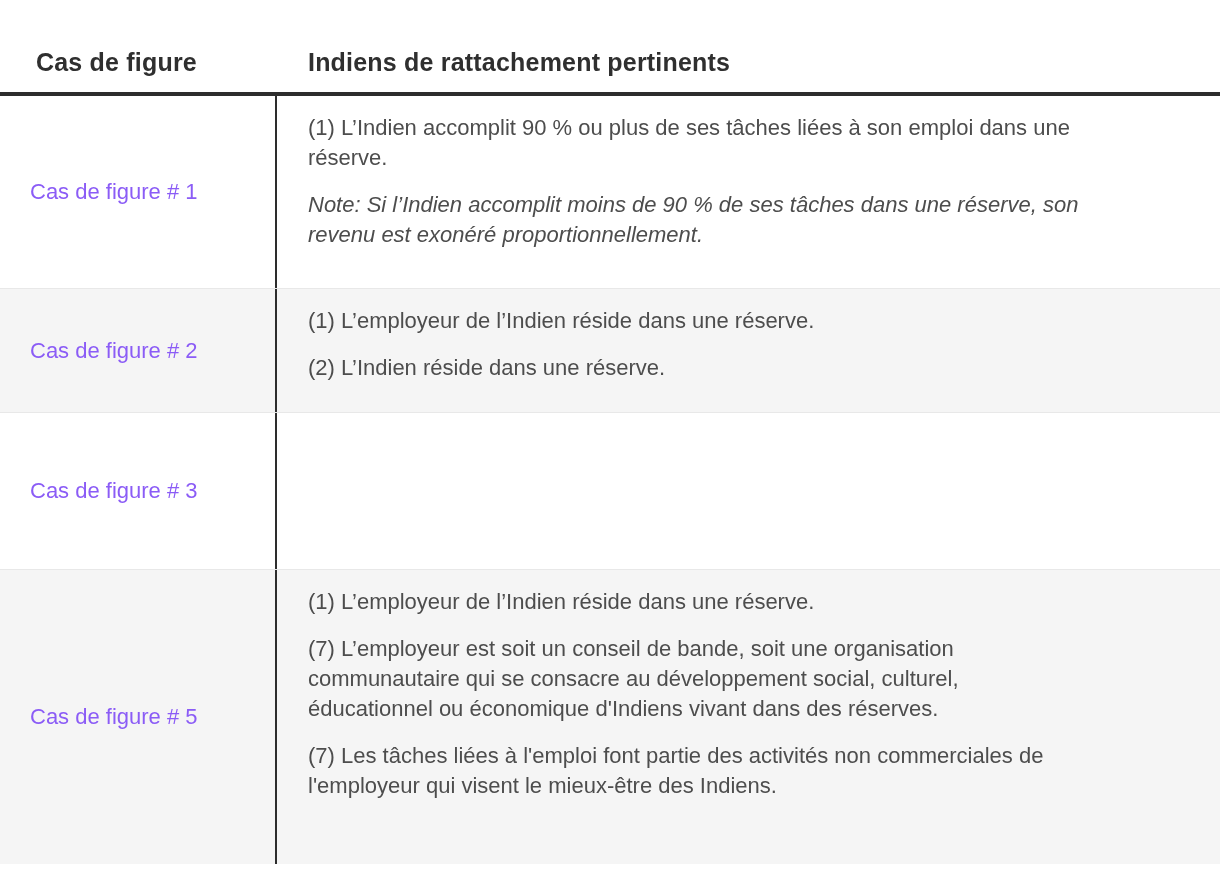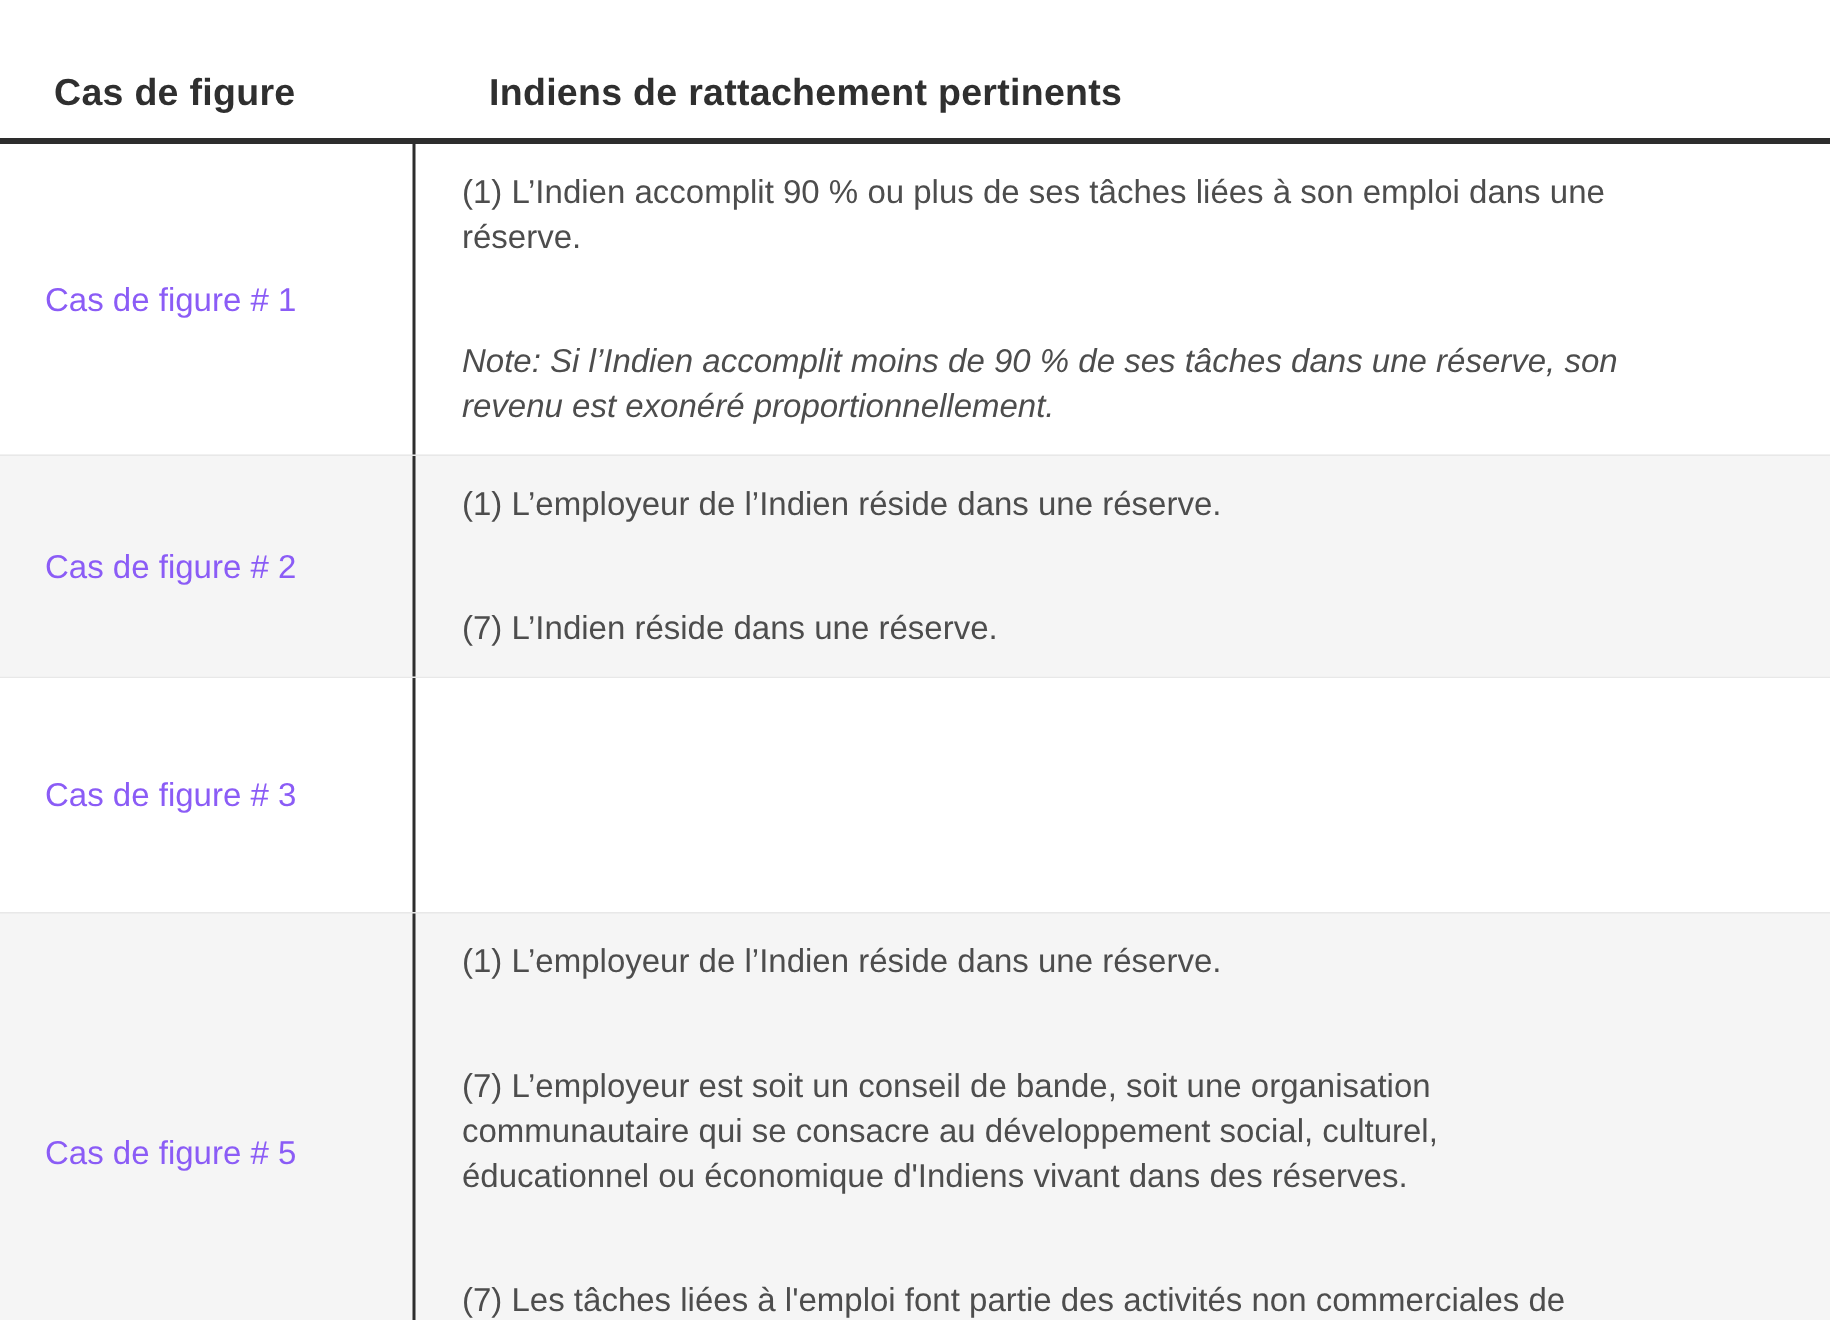--- a/index.html
+++ b/index.html
@@ -15,21 +15,20 @@
     height: 880px;
     background: #ffffff;
     overflow: hidden;
   }
   
   .thead {
     display: grid;
     grid-template-columns: 277px 1fr;
     padding-top: 48px;
     border-bottom: 4px solid #2d2d2d;
-    gap: 18px;
   }
   .th {
     font-weight: 700;
     font-size: 25px;
     color: #2f2f2f;
     padding-bottom: 15px;
     letter-spacing: 0.2px;
   }
   .th.c1 { padding-left: 36px; }
   .th.c2 { padding-left: 31px; }
@@ -49,21 +48,21 @@
     font-size: 22px;
     color: #8b5cf6;
   }
   .cell-factors {
     padding: 17px 40px 17px 31px;
     font-size: 22px;
     line-height: 30px;
     color: #4d4d4d;
   }
   .para { margin: 0; max-width: 775px; }
-  .para + .para { margin-top: 53px; }
+  .para + .para { margin-top: 17px; }
   .para.note { font-style: italic; }
   .r1 { min-height: 192px; }
   .r2 { min-height: 124px; }
   .r3 { min-height: 157px; }
   .r4 { min-height: 295px; }
 </style>
 </head>
 <body>
 
 <div class="page">
@@ -77,21 +76,21 @@
     <div class="cell-factors">
       <p class="para">(1) L’Indien accomplit 90 % ou plus de ses tâches liées à son emploi dans une réserve.</p>
       <p class="para note">Note: Si l’Indien accomplit moins de 90 % de ses tâches dans une réserve, son revenu est exonéré proportionnellement.</p>
     </div>
   </div>
 
   <div class="trow r2 shaded">
     <div class="cell-label">Cas de figure # 2</div>
     <div class="cell-factors">
       <p class="para">(1) L’employeur de l’Indien réside dans une réserve.</p>
-      <p class="para">(7) L’Indien réside dans une réserve.</p>
+      <p class="para">(2) L’Indien réside dans une réserve.</p>
     </div>
   </div>
 
   <div class="trow r3">
     <div class="cell-label">Cas de figure # 3</div>
   </div>
 
   <div class="trow r4 shaded">
     <div class="cell-label">Cas de figure # 5</div>
     <div class="cell-factors">

